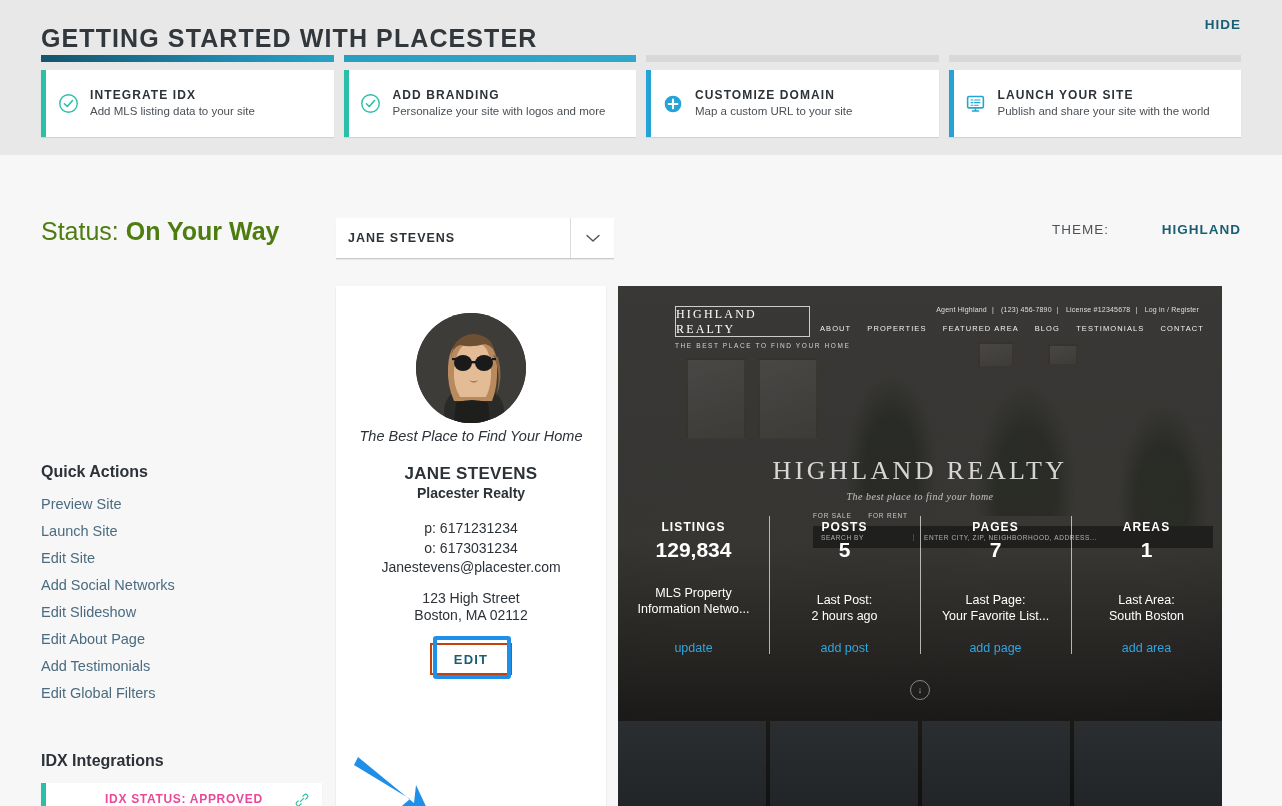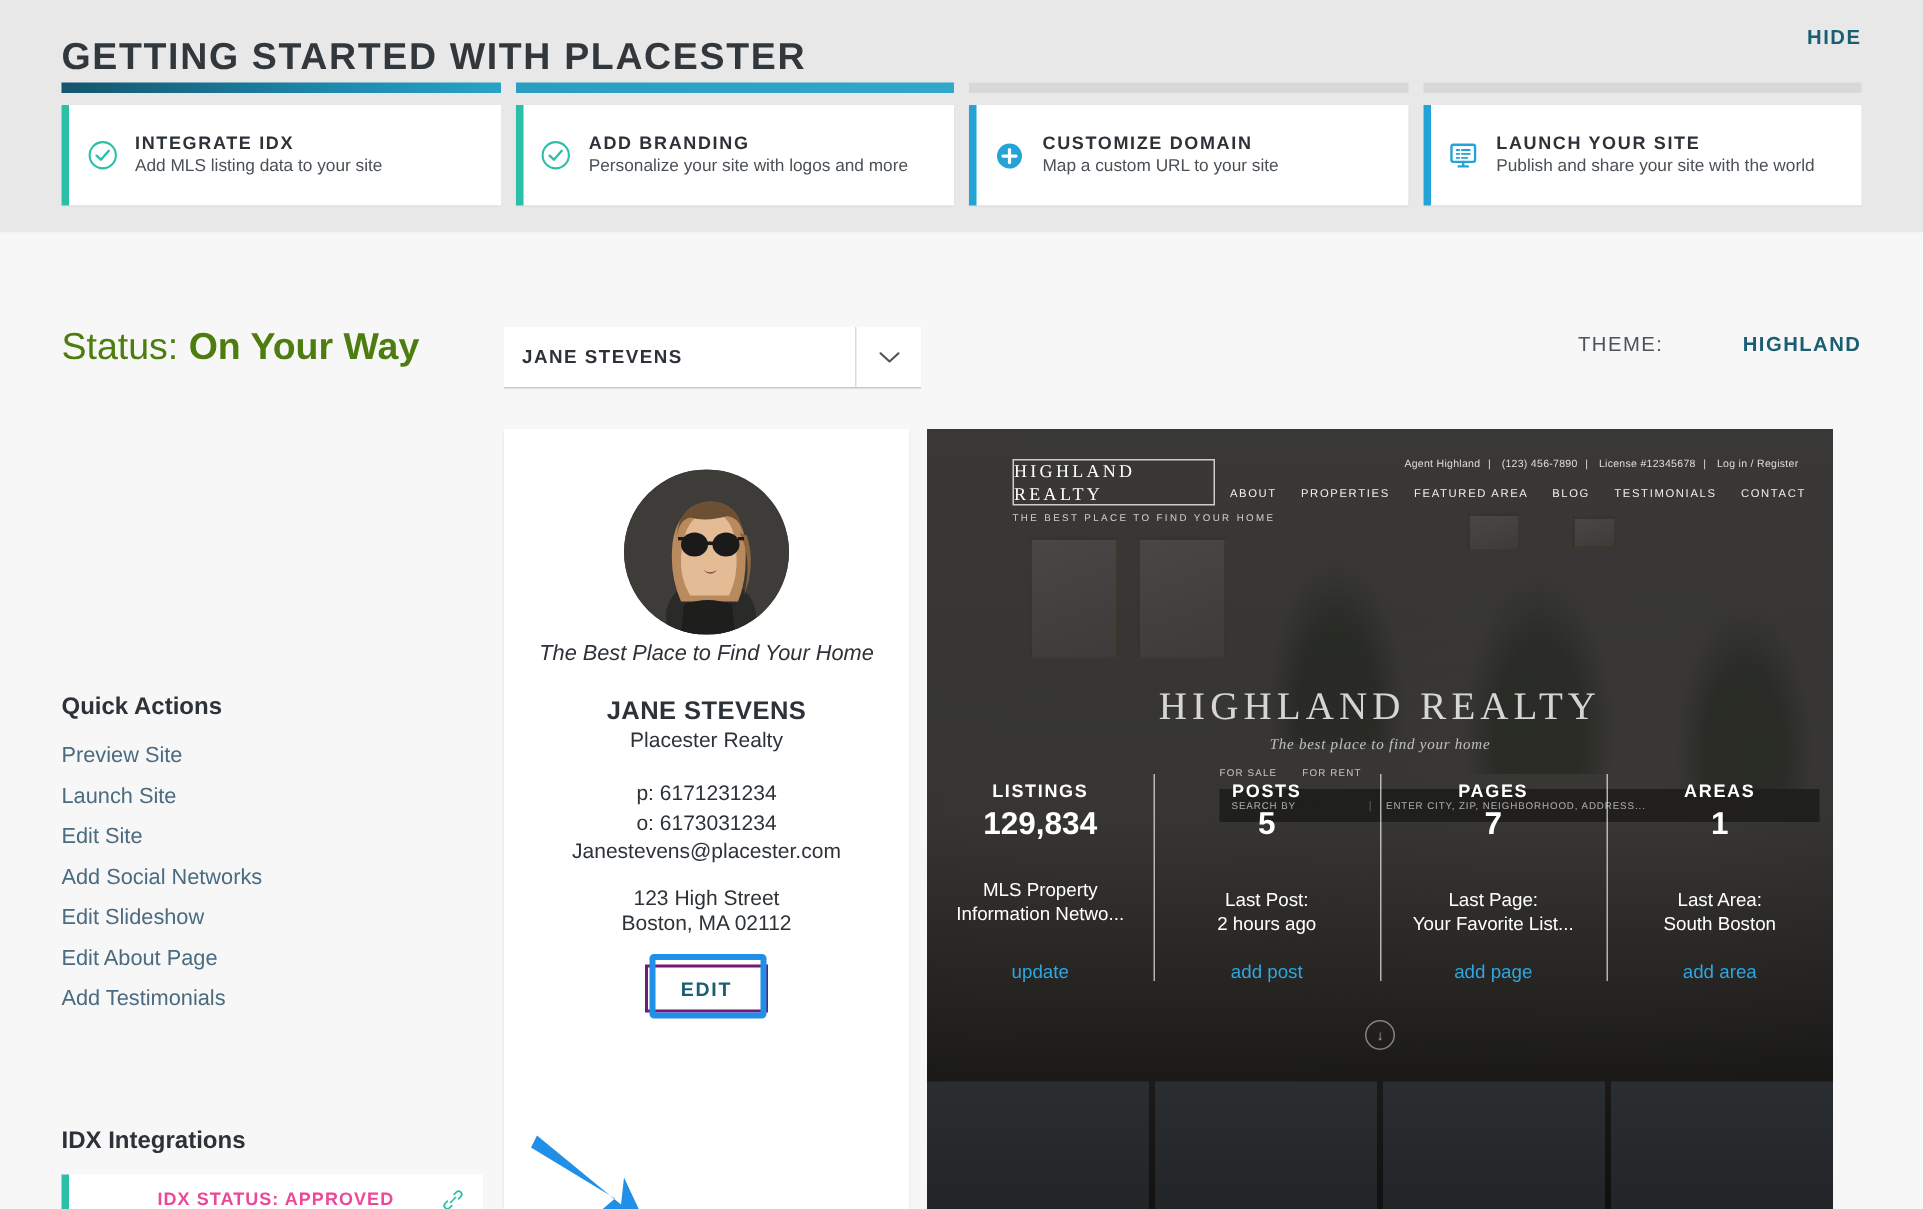--- a/index.html
+++ b/index.html
@@ -148,34 +148,34 @@
     position: absolute; left: 0; top: 142px; width: 100%;
     text-align: center; font-size: 14.5px; font-style: italic; color: #2c3237;
   }
   #profile-name {
     position: absolute; left: 0; top: 178px; width: 100%;
     text-align: center; font-size: 17px; font-weight: bold;
     letter-spacing: 0.3px; color: #2c3237;
   }
   #profile-company {
     position: absolute; left: 0; top: 199px; width: 100%;
-    text-align: center; font-size: 14px; font-weight: normal; color: #2c3237;
+    text-align: center; font-size: 14px; font-weight: bold; color: #2c3237;
   }
   #profile-contact {
     position: absolute; left: 0; top: 233px; width: 100%;
     text-align: center; font-size: 14px; color: #2c3237; line-height: 19.5px;
   }
   #profile-address {
     position: absolute; left: 0; top: 304px; width: 100%;
     text-align: center; font-size: 14px; color: #2c3237; line-height: 17px;
   }
   #edit-button {
     position: absolute; left: 50%; top: 357px; margin-left: -41px;
     width: 82px; height: 32px;
-    background: #ffffff; border: 2px solid #701a75;
+    background: #ffffff; border: 2px solid #c2410c;
     font-size: 13px; font-weight: bold; letter-spacing: 1.2px;
     color: #1a5e73; cursor: pointer;
     font-family: "Liberation Sans", sans-serif;
   }
   #edit-highlight {
     position: absolute; left: 433px; top: 636px;
     width: 78px; height: 43px;
     border: 4px solid #1f8fe8; border-radius: 3px;
     pointer-events: none;
   }
@@ -412,20 +412,21 @@
 
   <div id="quick-actions-title">Quick Actions</div>
   <ul id="quick-actions-list">
     <li><a>Preview Site</a></li>
     <li><a>Launch Site</a></li>
     <li><a>Edit Site</a></li>
     <li><a>Add Social Networks</a></li>
     <li><a>Edit Slideshow</a></li>
     <li><a>Edit About Page</a></li>
     <li><a>Add Testimonials</a></li>
+    <li><a>Edit Global Filters</a></li>
   </ul>
 
   <div id="idx-title">IDX Integrations</div>
   <div id="idx-card">
     <div id="idx-status">IDX STATUS: APPROVED</div>
 
     <div id="idx-link-icon">
       <svg width="16" height="16" viewBox="0 0 24 24">
         <g fill="none" stroke="#2bbfa8" stroke-width="1.7" stroke-linecap="round">
           <path d="M9.5 14.5 L14.5 9.5"></path>

